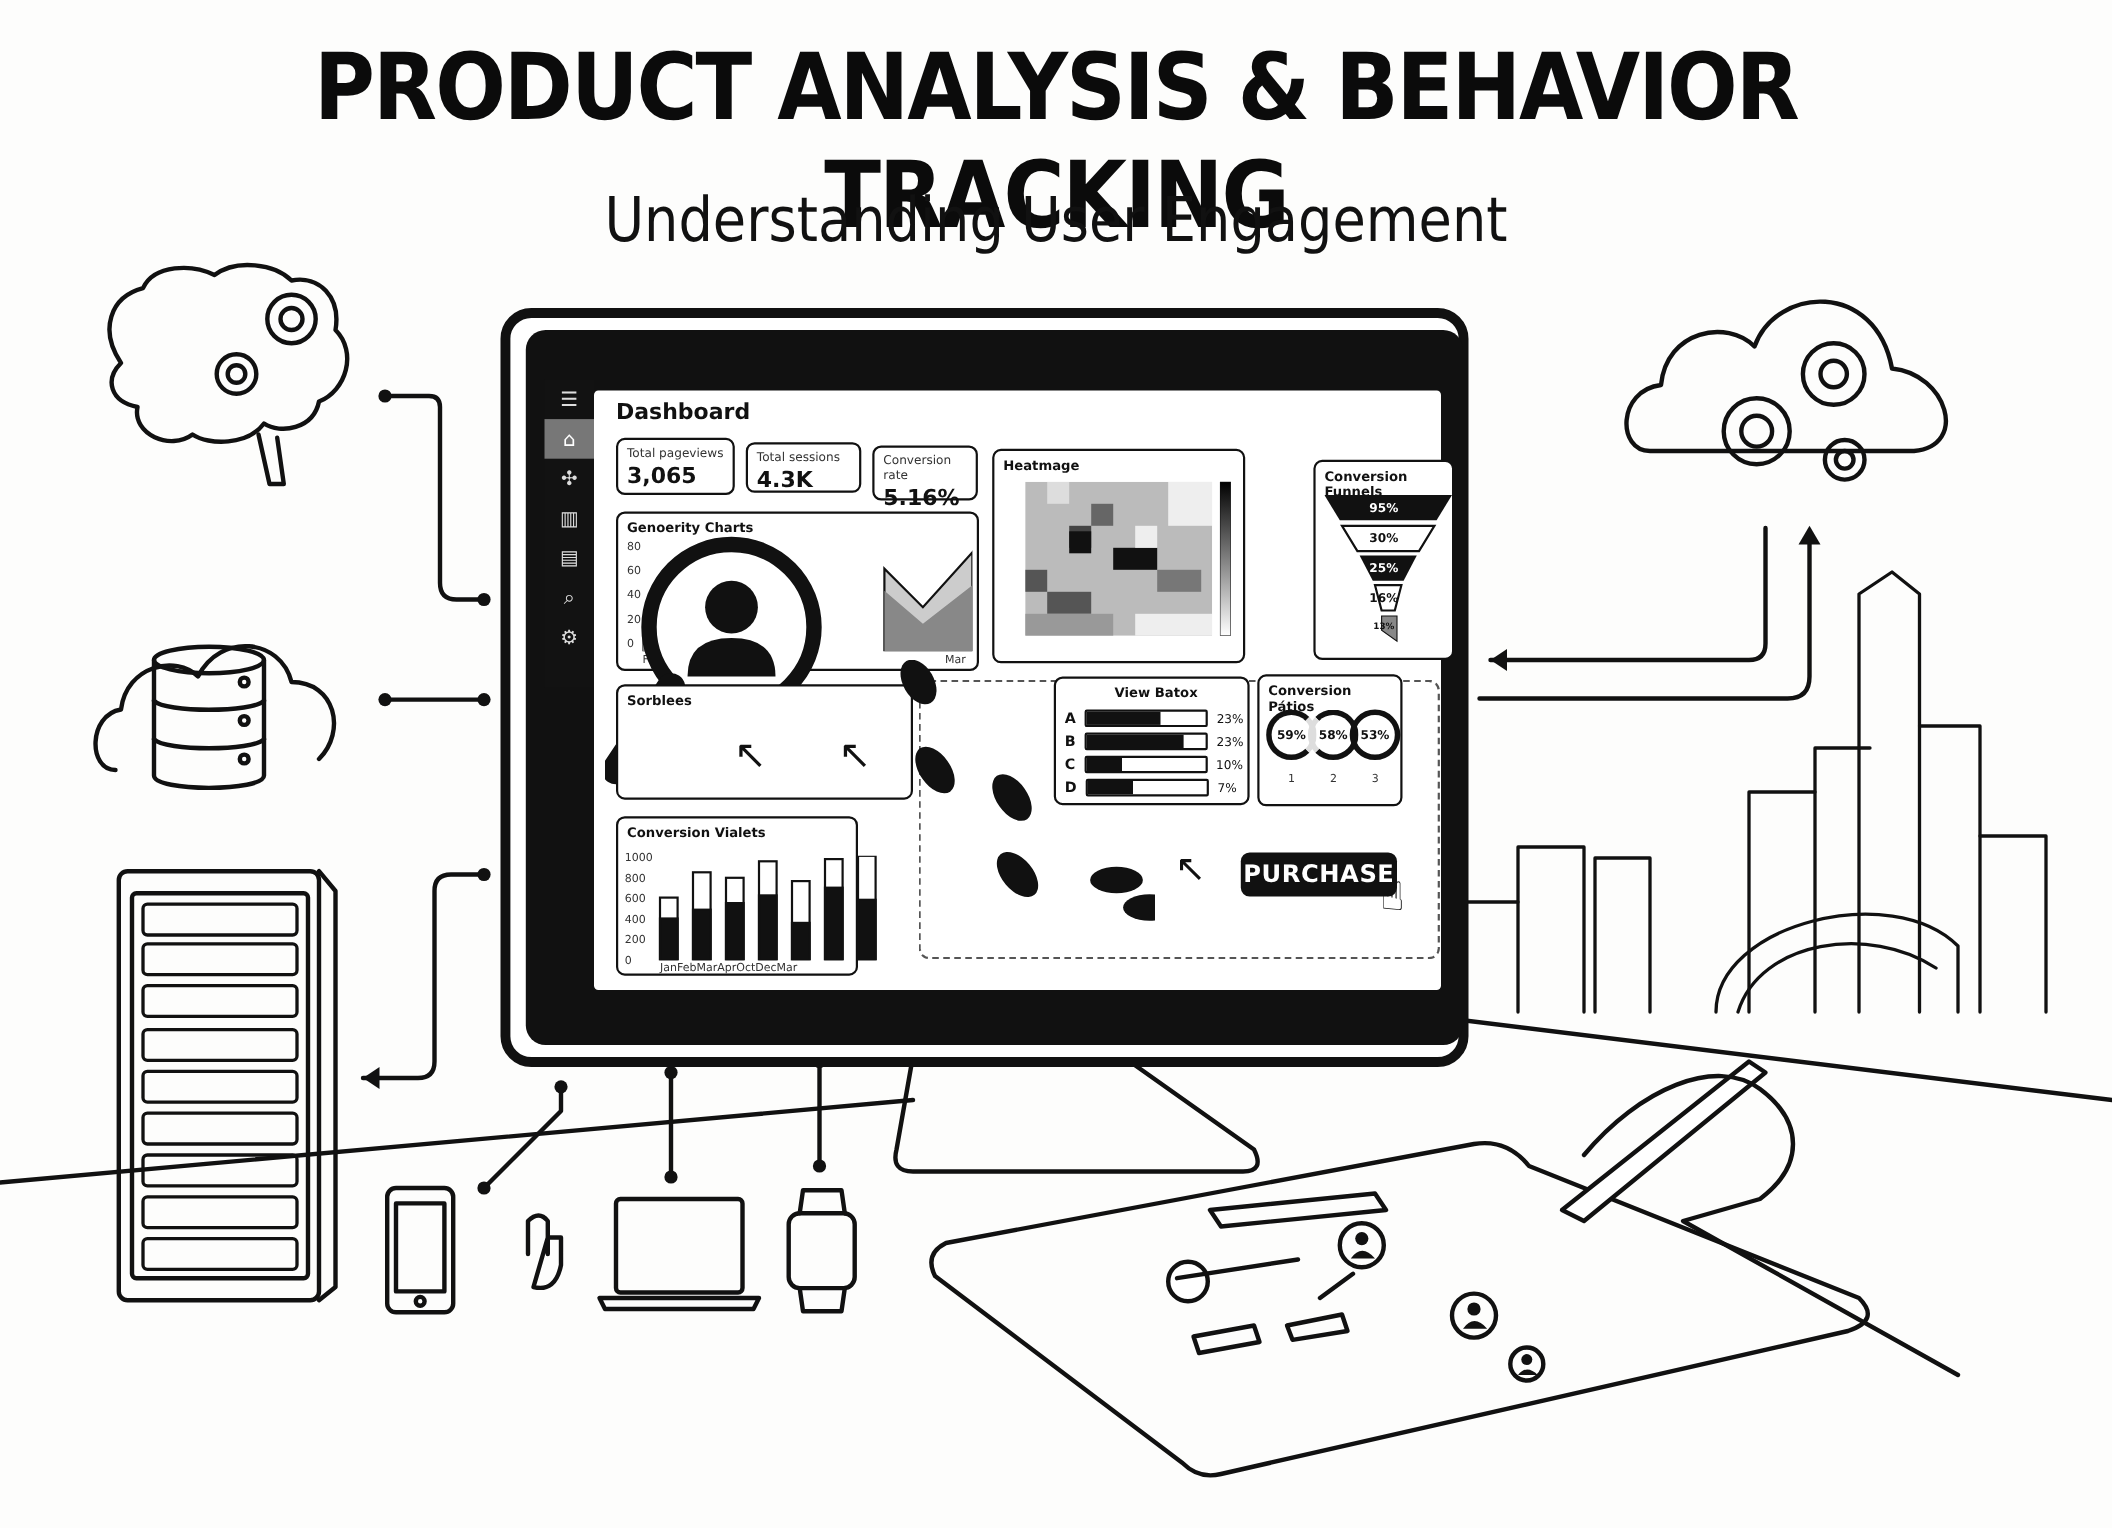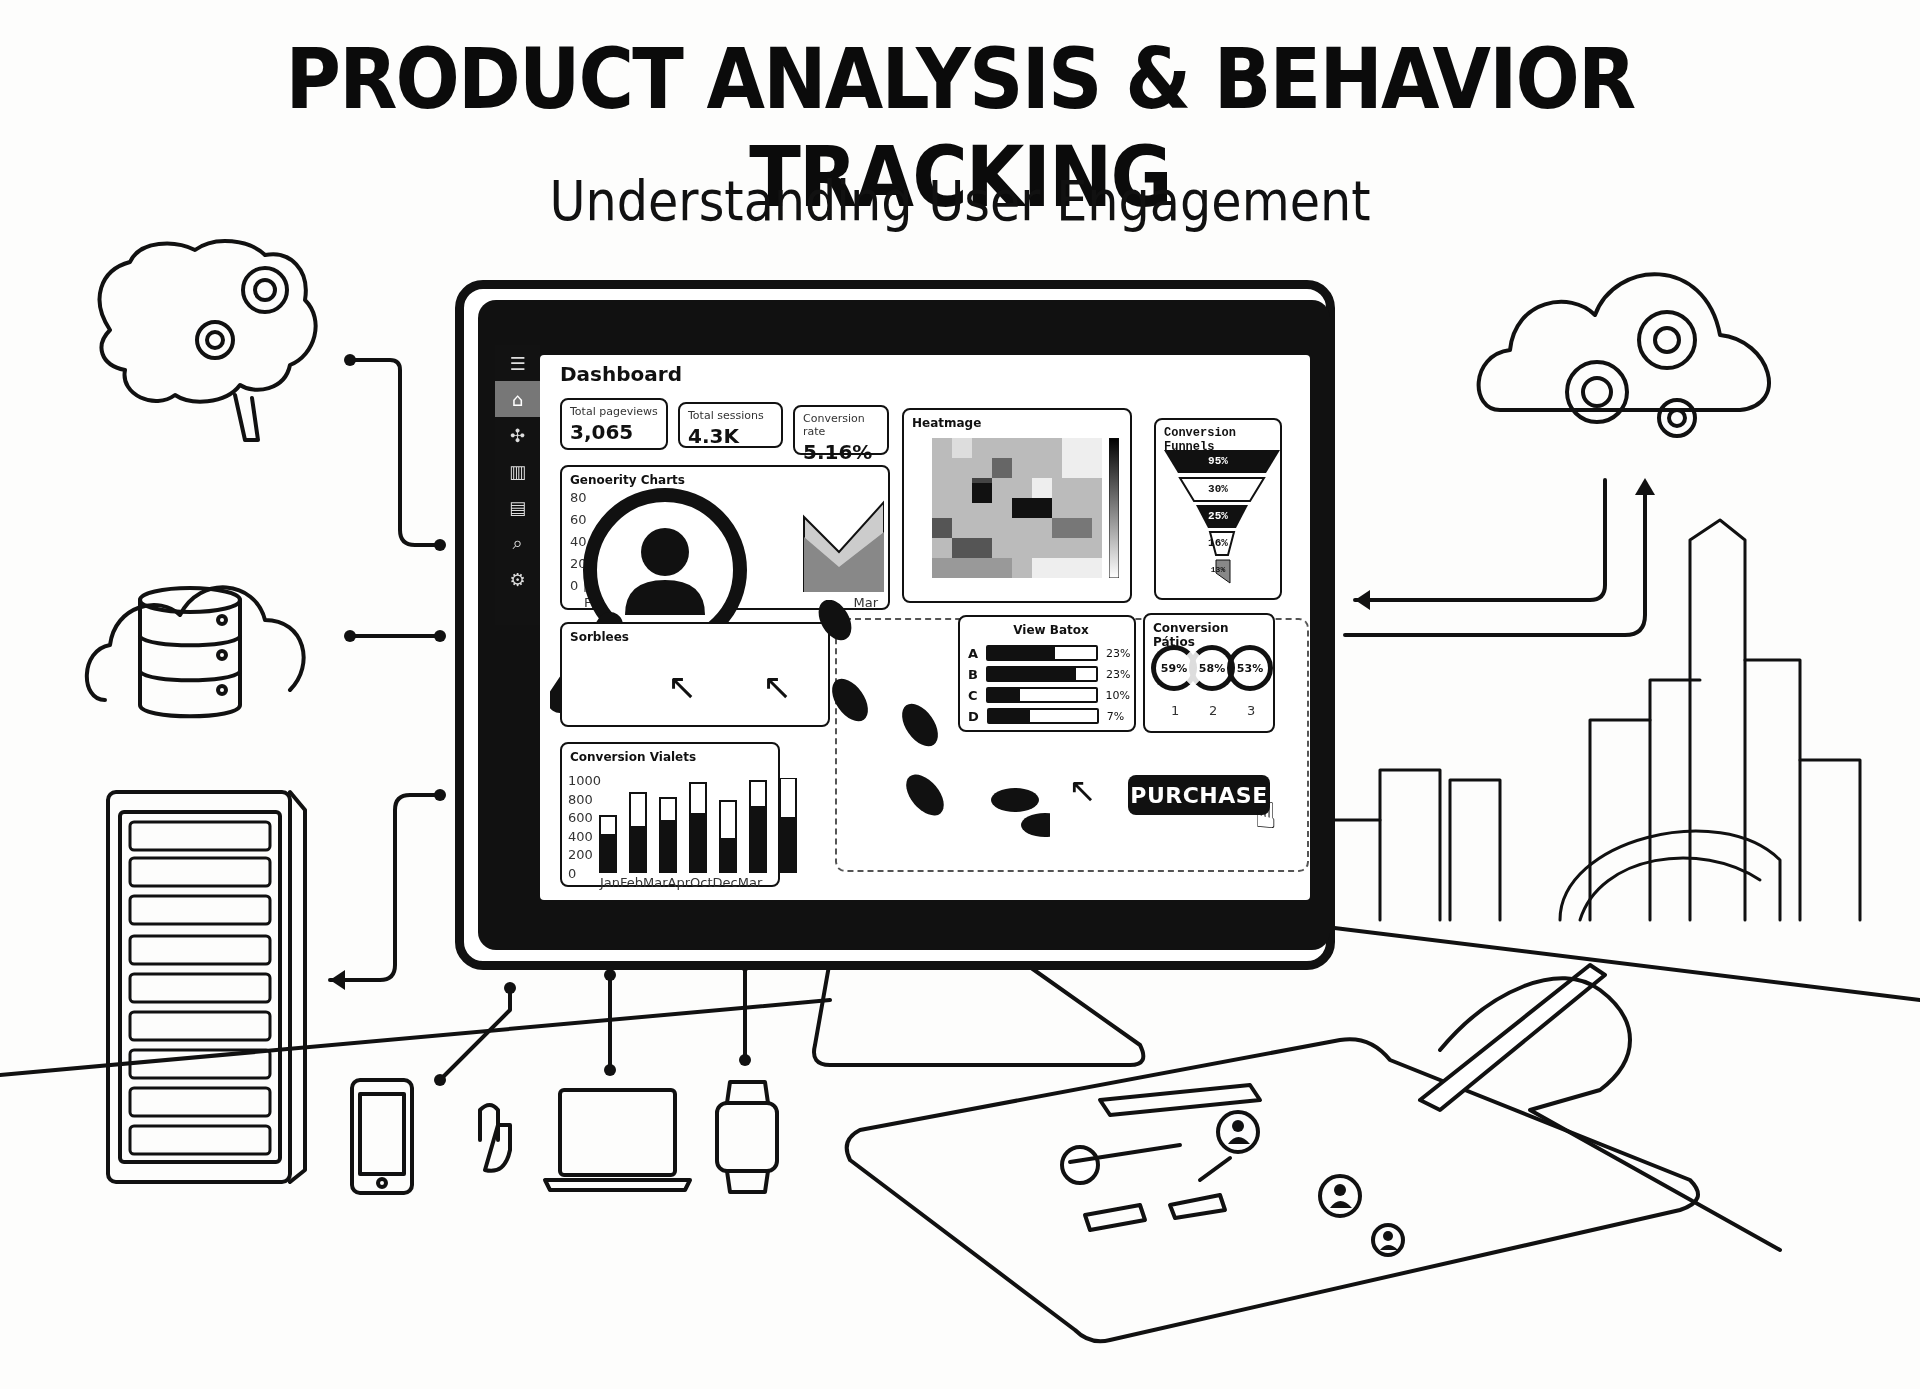--- a/index.html
+++ b/index.html
@@ -14,21 +14,21 @@
   .screen{left:540px;top:355px;width:770px;height:545px;background:#fff;border-radius:4px;}
   .sidebar{left:495px;top:345px;width:45px;height:280px;background:#121212;display:flex;flex-direction:column;align-items:center;}
   .sb-item{width:45px;height:36px;display:flex;align-items:center;justify-content:center;color:#ddd;font-size:18px;}
   .sb-item.active{background:#777;color:#fff;}
   .dots{left:1252px;top:358px;color:#fff;font-size:28px;letter-spacing:4px;}
   .dash-title{left:560px;top:362px;font-size:20px;font-weight:bold;}
   .card{position:absolute;border:2.5px solid #111;border-radius:8px;background:#fff;box-sizing:border-box;}
   .kpi-label{font-size:11px;color:#333;margin:5px 0 0 8px;}
   .kpi-value{font-size:20px;font-weight:bold;margin:2px 0 0 8px;}
   .card-title{font-size:12px;font-weight:bold;margin:6px 0 0 8px;}
-  .axis{font-size:13px;color:#333;}
+  .axis{font-size:10px;color:#333;}
   .funnel-row{position:absolute;left:0;right:0;text-align:center;font-size:11px;font-weight:bold;}
   .vb-row{position:absolute;left:8px;display:flex;align-items:center;font-size:13px;font-weight:bold;}
   .vb-bar{width:108px;height:12px;border:2px solid #111;margin:0 8px;position:relative;background:#fff;border-radius:2px;}
   .vb-fill{position:absolute;left:0;top:0;bottom:0;background:#111;}
   .vb-val{font-size:11px;font-weight:normal;}
   .donut{position:absolute;width:46px;height:46px;border-radius:50%;border:5px solid #111;box-sizing:border-box;display:flex;align-items:center;justify-content:center;font-size:11px;font-weight:bold;}
   .purchase{left:1128px;top:775px;width:142px;height:40px;background:#111;color:#fff;border-radius:8px;display:flex;align-items:center;justify-content:center;font-size:22px;font-weight:bold;letter-spacing:0.5px;}
 </style>
 </head>
 <body>
@@ -242,21 +242,21 @@
     <defs>
         <linearGradient id="hg" x1="0" y1="0" x2="0" y2="1">
           <stop offset="0" stop-color="#000"></stop>
           <stop offset="1" stop-color="#fff"></stop>
         </linearGradient>
       </defs>
     <rect width="10" height="140" fill="url(#hg)" stroke="#111"></rect>
   </svg>
 </div>
 
-<div class="card" style="left:1154px;top:418px;width:128px;height:182px;font-family:Liberation Mono, monospace;">
+<div class="card" style="left:1194px;top:418px;width:128px;height:182px;">
   <div class="card-title">Conversion Funnels</div>
   <svg class="abs" style="left:8px;top:25px;" width="116" height="150">
     <polygon points="0,5 116,5 102,28 14,28" fill="#111"></polygon>
     <polygon points="16,33 100,33 86,56 30,56" fill="#fff" stroke="#111" stroke-width="2"></polygon>
     <polygon points="32,60 84,60 72,83 44,83" fill="#111"></polygon>
     <polygon points="46,87 70,87 64,110 52,110" fill="#fff" stroke="#111" stroke-width="2"></polygon>
     <polygon points="52,115 66,115 66,138 52,128" fill="#888" stroke="#111"></polygon>
   </svg>
   <div class="funnel-row" style="top:35px;color:#fff;">95%</div>
   <div class="funnel-row" style="top:63px;">30%</div>

